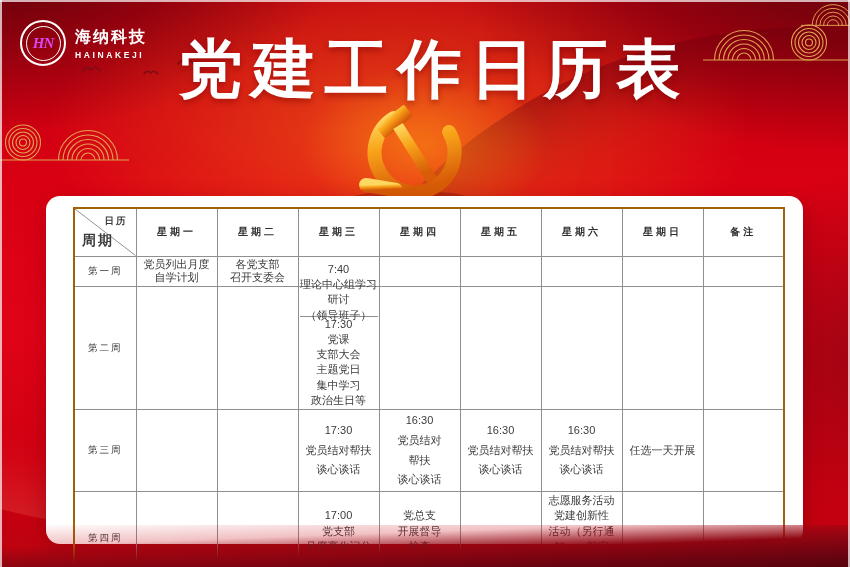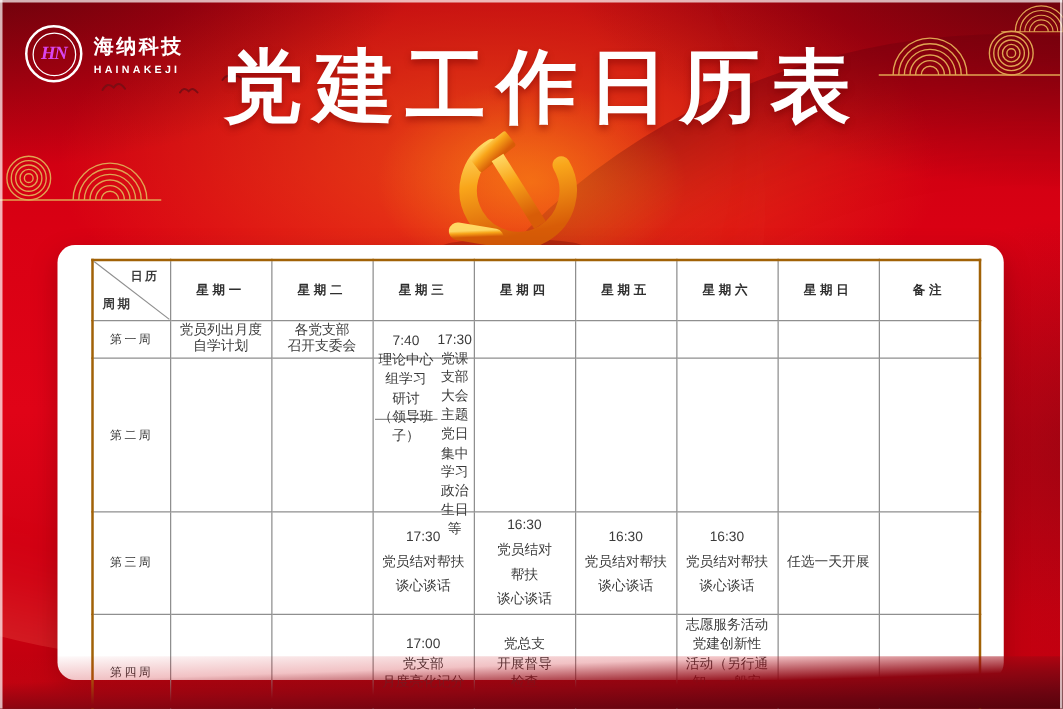--- a/index.html
+++ b/index.html
@@ -53,23 +53,23 @@
   .cal th,.cal td{border:1px solid #8f8f8f;text-align:center;vertical-align:middle;padding:1px;}
   .cal th{font-size:10px;font-weight:bold;letter-spacing:3px;color:#2e2e2e;}
   .r-head{height:48px;} .r1{height:25px;} .r2{height:120px;} .r3{height:64px;} .r4{height:68px;}
   .week{font-size:9.5px;letter-spacing:2px;color:#333;}
   .cell{font-size:11px;line-height:1.38;white-space:pre-line;color:#3b3b3b;}
   .r1 .cell{line-height:1.25;}
   .r3 .cell{line-height:1.8;}
   .corner{position:relative;padding:0;}
   .corner svg{position:absolute;left:0;top:0;width:100%;height:100%;}
   .c-top{position:absolute;top:6px;right:8px;font-size:9.5px;font-weight:bold;letter-spacing:2px;}
-  .c-bot{position:absolute;bottom:6px;left:7px;font-size:10px;font-weight:bold;letter-spacing:2px;}
+  .c-bot{position:absolute;bottom:6px;left:7px;font-size:14px;font-weight:bold;letter-spacing:2px;}
   .p0{padding:0;}
-  .split{display:flex;flex-direction:row;width:100%;height:120px;justify-content:flex-end;}
+  .split{display:flex;flex-direction:column;width:100%;height:120px;justify-content:flex-end;}
   .split-top{height:47px;border-bottom:1px solid #8f8f8f;display:flex;align-items:center;justify-content:center;}
   .split-bot{flex:1;display:flex;align-items:center;justify-content:center;}
 </style>
 </head>
 <body>
 
 <div class="stage">
   <div class="bg"></div>
   <div class="silk-a"></div>
   <div class="silk-b"></div>

